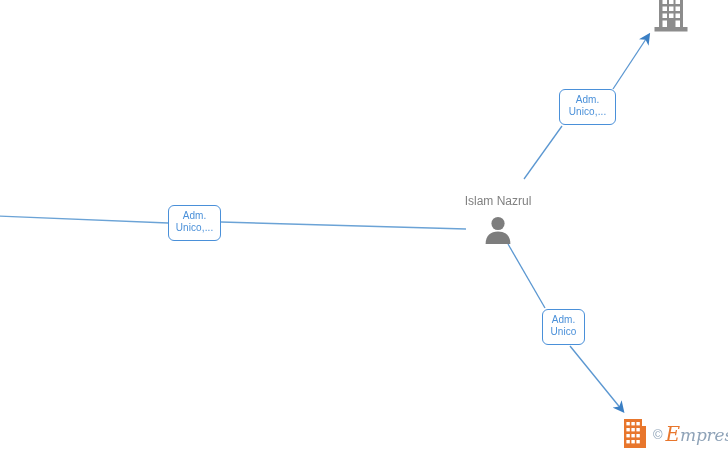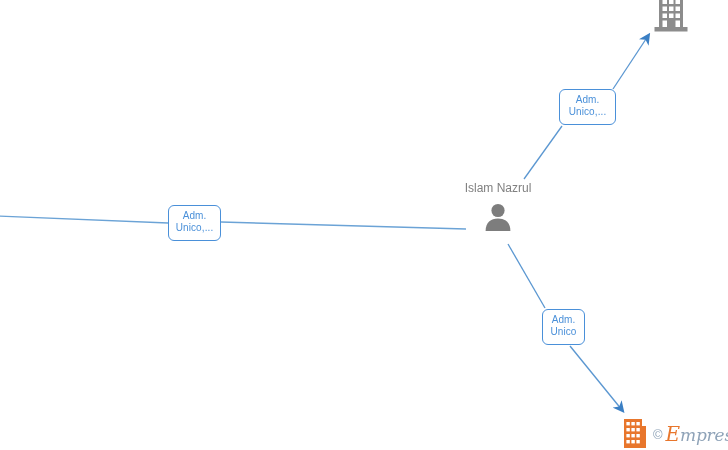--- a/index.html
+++ b/index.html
@@ -39,21 +39,21 @@
     letter-spacing: 0.1px;
   }
   .rel-label.r-top    { left: 559px; top: 89px;  width: 57px; height: 36px; }
   .rel-label.r-left   { left: 168px; top: 205px; width: 53px; height: 36px; }
   .rel-label.r-bottom { left: 542px; top: 309px; width: 43px; height: 36px; }
 
   
   .person-node {
     position: absolute;
     left: 455px;
-    top: 181px;
+    top: 194px;
     width: 86px;
     height: 62px;
     text-align: center;
   }
   .person-name {
     font-size: 12px;
     color: #808080;
     line-height: 14px;
     white-space: nowrap;
   }

